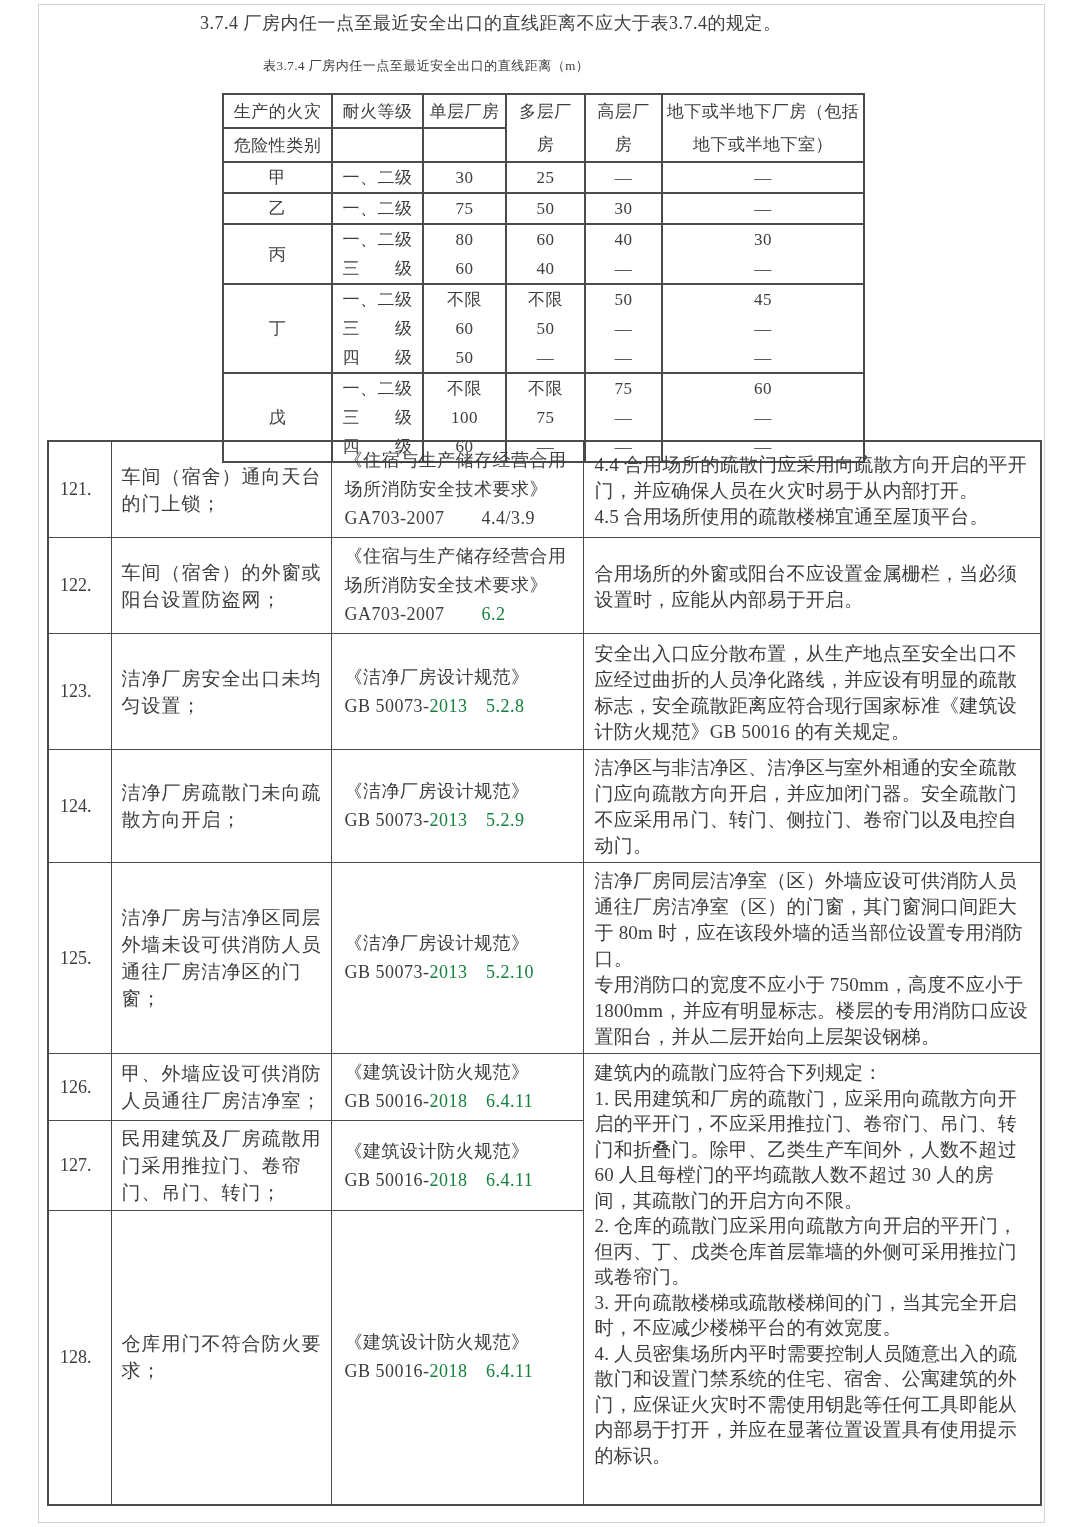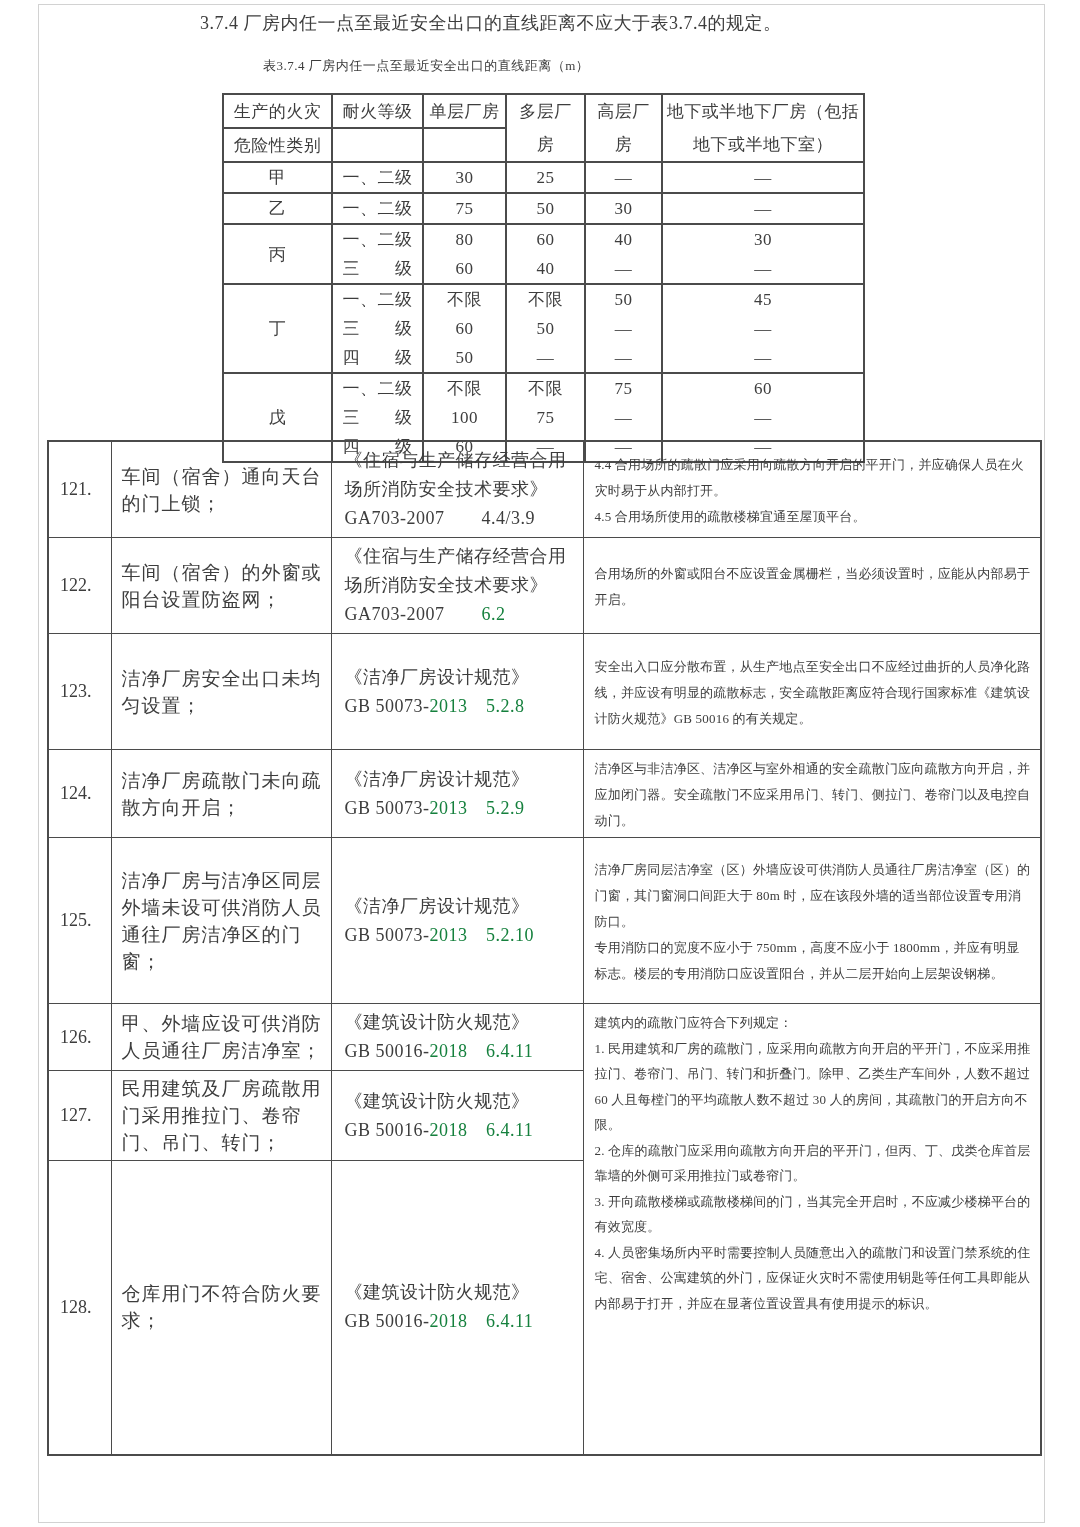--- a/index.html
+++ b/index.html
@@ -41,21 +41,21 @@
   
   table.t2{
     position:absolute;left:47px;top:440px;width:993px;
     border-collapse:collapse;table-layout:fixed;
     border:2px solid #4b4b4b;color:#3d3d3d;
   }
   .t2 td{border:1.5px solid #4b4b4b;vertical-align:middle;}
   .t2 td.num{font-size:18px;padding-left:11px;}
   .t2 td.desc{font-size:19px;line-height:27px;letter-spacing:1px;padding:4px 8px 4px 10px;}
   .t2 td.ref{font-size:18px;line-height:29px;letter-spacing:.5px;padding:4px 10px 4px 13px;}
-  .t2 td.req{font-size:13px;line-height:26px;letter-spacing:.2px;padding:5px 8px 3px 11px;white-space:pre-line;border-radius:19px;}
+  .t2 td.req{font-size:19px;line-height:26px;letter-spacing:.2px;padding:5px 8px 3px 11px;white-space:pre-line;border-radius:19px;}
   .t2 td.req-merged{vertical-align:top;line-height:25.5px;padding-top:6px;}
   .red{color:#15803d;}
 </style>
 </head>
 <body>
 
 <div class="frame"></div>
 
 <div class="intro">3.7.4 厂房内任一点至最近安全出口的直线距离不应大于表3.7.4的规定。</div>
 <div class="caption">表3.7.4 厂房内任一点至最近安全出口的直线距离（m）</div>

